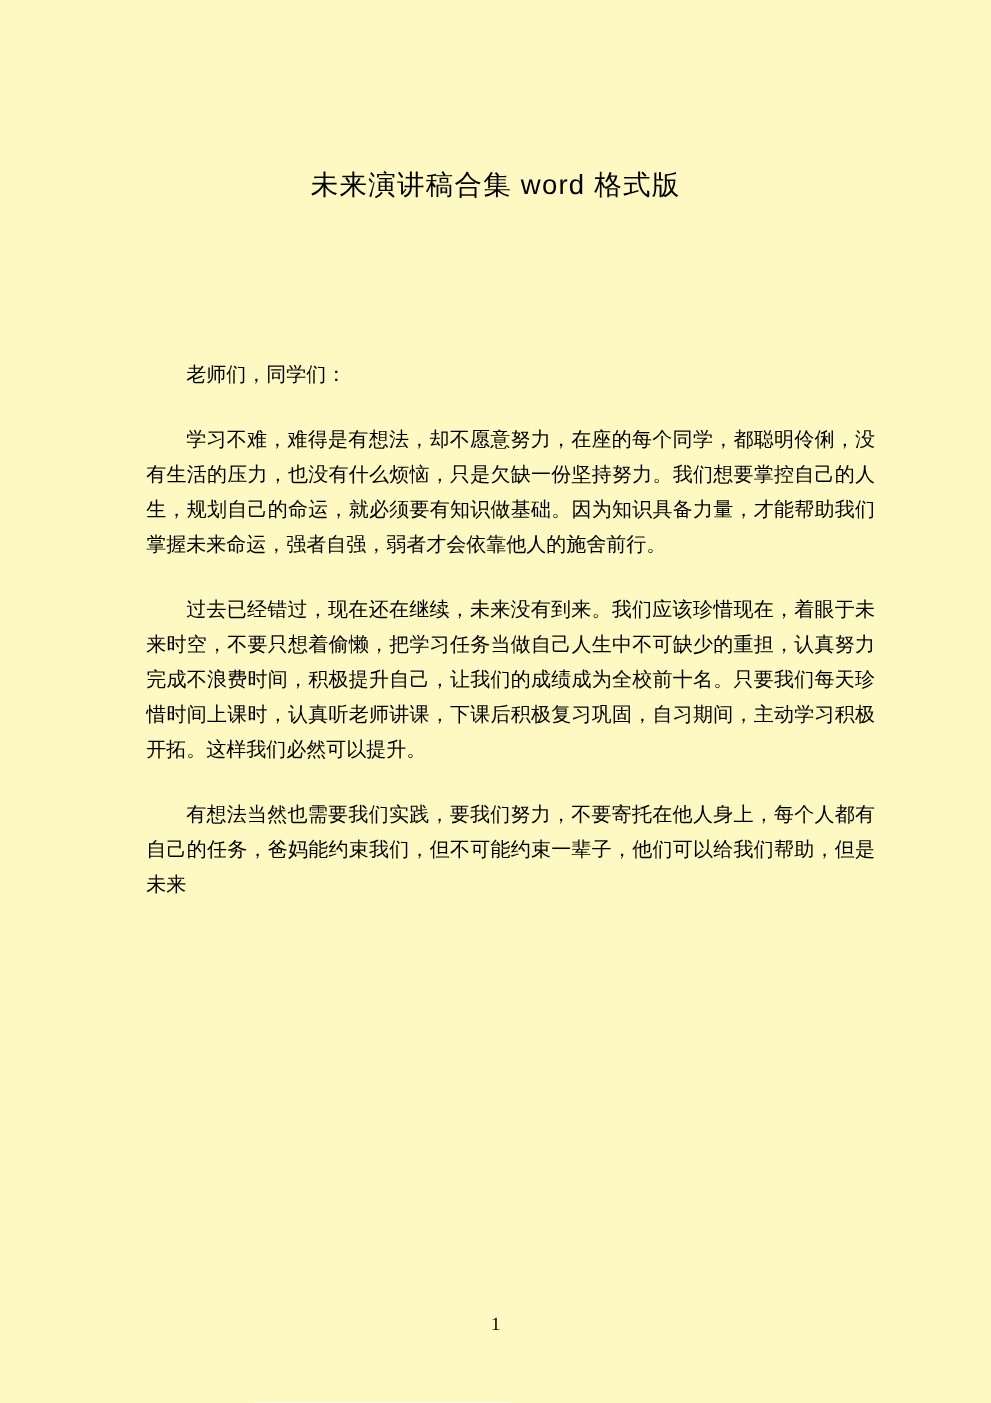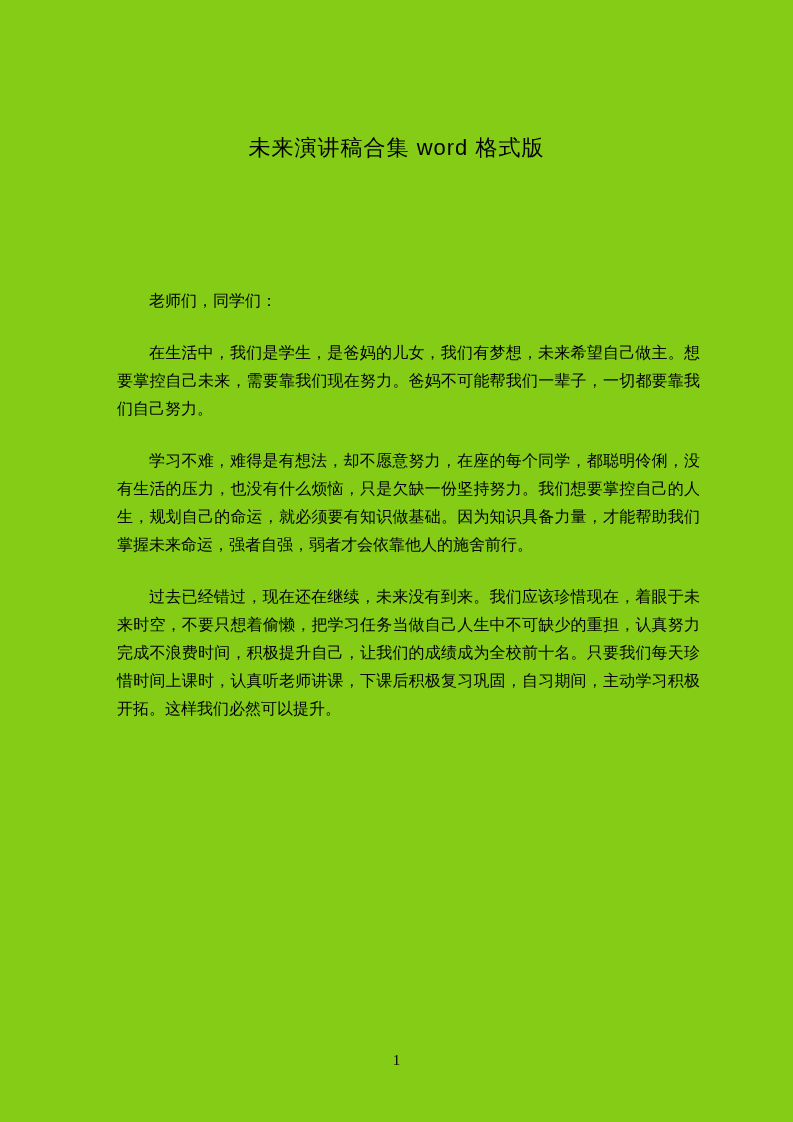--- a/index.html
+++ b/index.html
@@ -4,21 +4,21 @@
 <style>
   * { box-sizing: border-box; }
   html, body {
     margin: 0;
     padding: 0;
     background: #ffffff;
   }
   .page {
     width: 793px;
     height: 1122px;
-    background: #84cc16;
+    background: #fef9c3;
     color: #000000;
     position: relative;
     overflow: hidden;
     font-family: "Liberation Sans", "DejaVu Sans", sans-serif;
     padding-top: 132px;
   }
   .doc-title {
     margin: 0;
     text-align: center;
     font-size: 22px;
@@ -55,23 +55,23 @@
 </head>
 <body>
 
 <div class="page">
   <h1 class="doc-title">未来演讲稿合集 word 格式版</h1>
 
   <div class="content">
     <p class="salutation">老师们，同学们：</p>
 
 
-    <p>在生活中，我们是学生，是爸妈的儿女，我们有梦想，未来希望自己做主。想要掌控自己未来，需要靠我们现在努力。爸妈不可能帮我们一辈子，一切都要靠我们自己努力。</p>
 
 
     <p>学习不难，难得是有想法，却不愿意努力，在座的每个同学，都聪明伶俐，没有生活的压力，也没有什么烦恼，只是欠缺一份坚持努力。我们想要掌控自己的人生，规划自己的命运，就必须要有知识做基础。因为知识具备力量，才能帮助我们掌握未来命运，强者自强，弱者才会依靠他人的施舍前行。</p>
 
     <p>过去已经错过，现在还在继续，未来没有到来。我们应该珍惜现在，着眼于未来时空，不要只想着偷懒，把学习任务当做自己人生中不可缺少的重担，认真努力完成不浪费时间，积极提升自己，让我们的成绩成为全校前十名。只要我们每天珍惜时间上课时，认真听老师讲课，下课后积极复习巩固，自习期间，主动学习积极开拓。这样我们必然可以提升。</p>
 
+    <p>有想法当然也需要我们实践，要我们努力，不要寄托在他人身上，每个人都有自己的任务，爸妈能约束我们，但不可能约束一辈子，他们可以给我们帮助，但是未来</p>
   </div>
 
   <div class="page-number">1</div>
 </div>
 
 </body></html>

